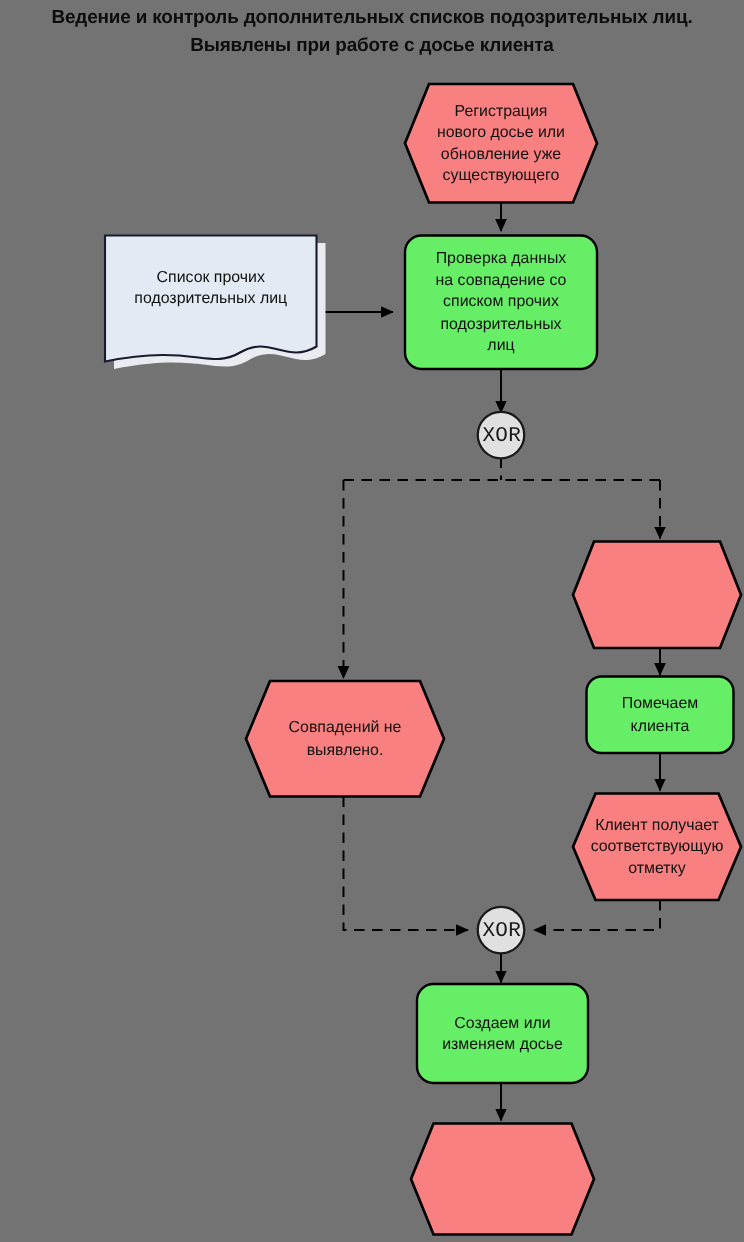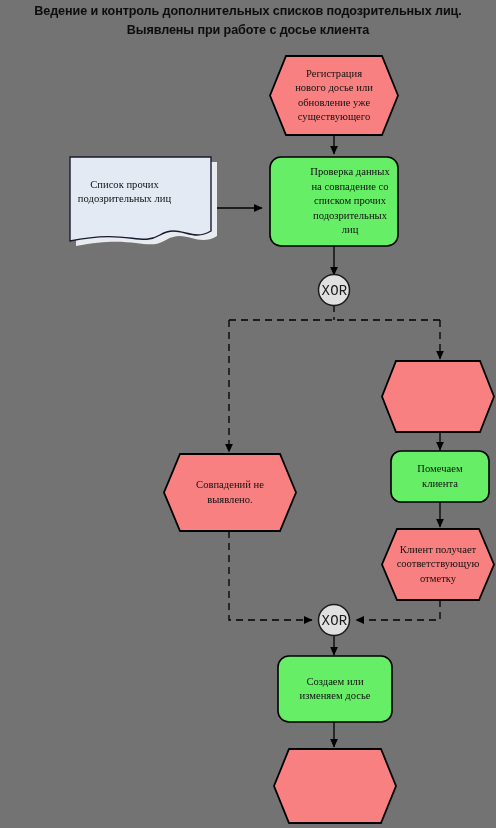--- a/index.html
+++ b/index.html
@@ -39,21 +39,20 @@
     position: absolute;
     display: flex;
     align-items: center;
     justify-content: center;
     text-align: center;
     color: #111111;
     font-size: 10.6px;
     line-height: 14.4px;
     pointer-events: none;
     white-space: pre-line;
-    font-family: Liberation Serif, serif;
   }
   .xor-label {
     position: absolute;
     display: flex;
     align-items: center;
     justify-content: center;
     font-size: 14px;
     color: #1a1a1a;
     letter-spacing: 0.2px;
     font-family: Liberation Mono, monospace;
@@ -132,24 +131,24 @@
     <rect x="278" y="656" width="114" height="66" rx="11" ry="11" fill="#66EE66" stroke="#000000" stroke-width="1.6"></rect>
 
     <polygon points="289,749 381,749 396,786 381,823 289,823 274,786" fill="#F98080" stroke="#000000" stroke-width="1.8"></polygon>
   </svg>
 
   <div class="node-label" style="left:270px; top:56px; width:128px; height:79px;">Регистрация
 нового досье или
 обновление уже
 существующего</div>
 
-  <div class="node-label" style="left:52px; top:157px; width:145px; height:70px;">Список прочих
+  <div class="node-label" style="left:68px; top:157px; width:145px; height:70px;">Список прочих
 подозрительных лиц</div>
 
-  <div class="node-label" style="left:286px; top:157px; width:128px; height:89px;">Проверка данных
+  <div class="node-label" style="left:270px; top:157px; width:128px; height:89px;">Проверка данных
 на совпадение со
 списком прочих
 подозрительных
 лиц</div>
 
   <div class="xor-label" style="left:319px; top:275px; width:31px; height:31px;">XOR</div>
 
   <div class="node-label" style="left:164px; top:454px; width:132px; height:77px;">Совпадений не
 выявлено.</div>
 

